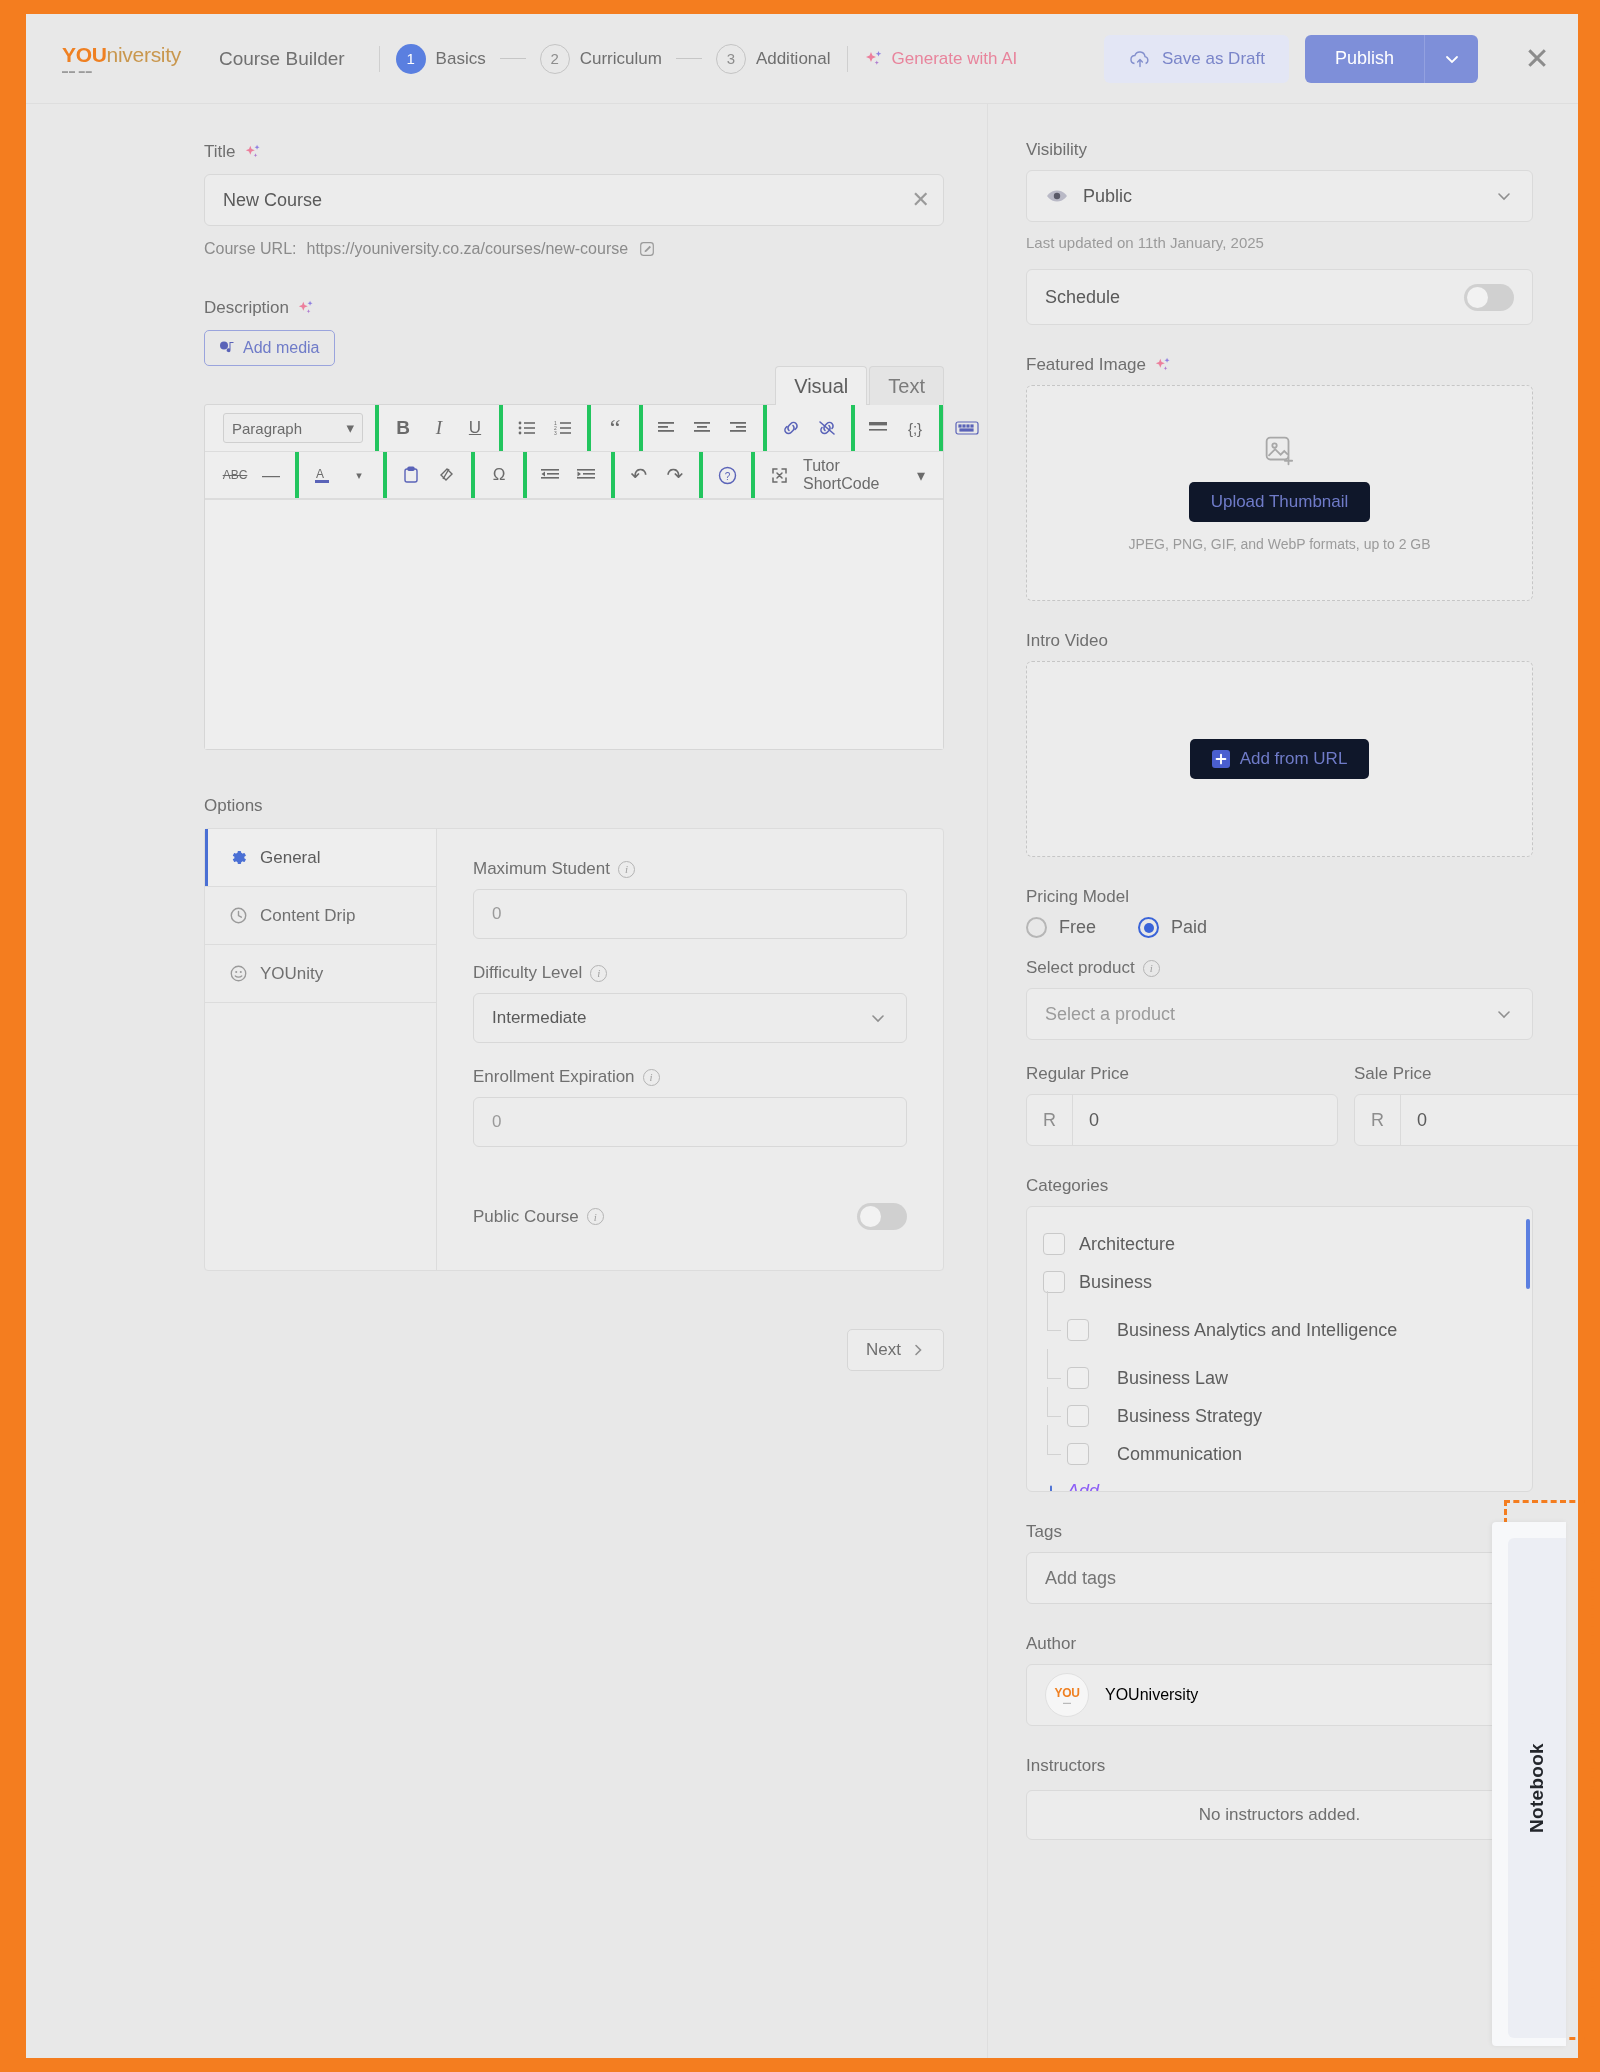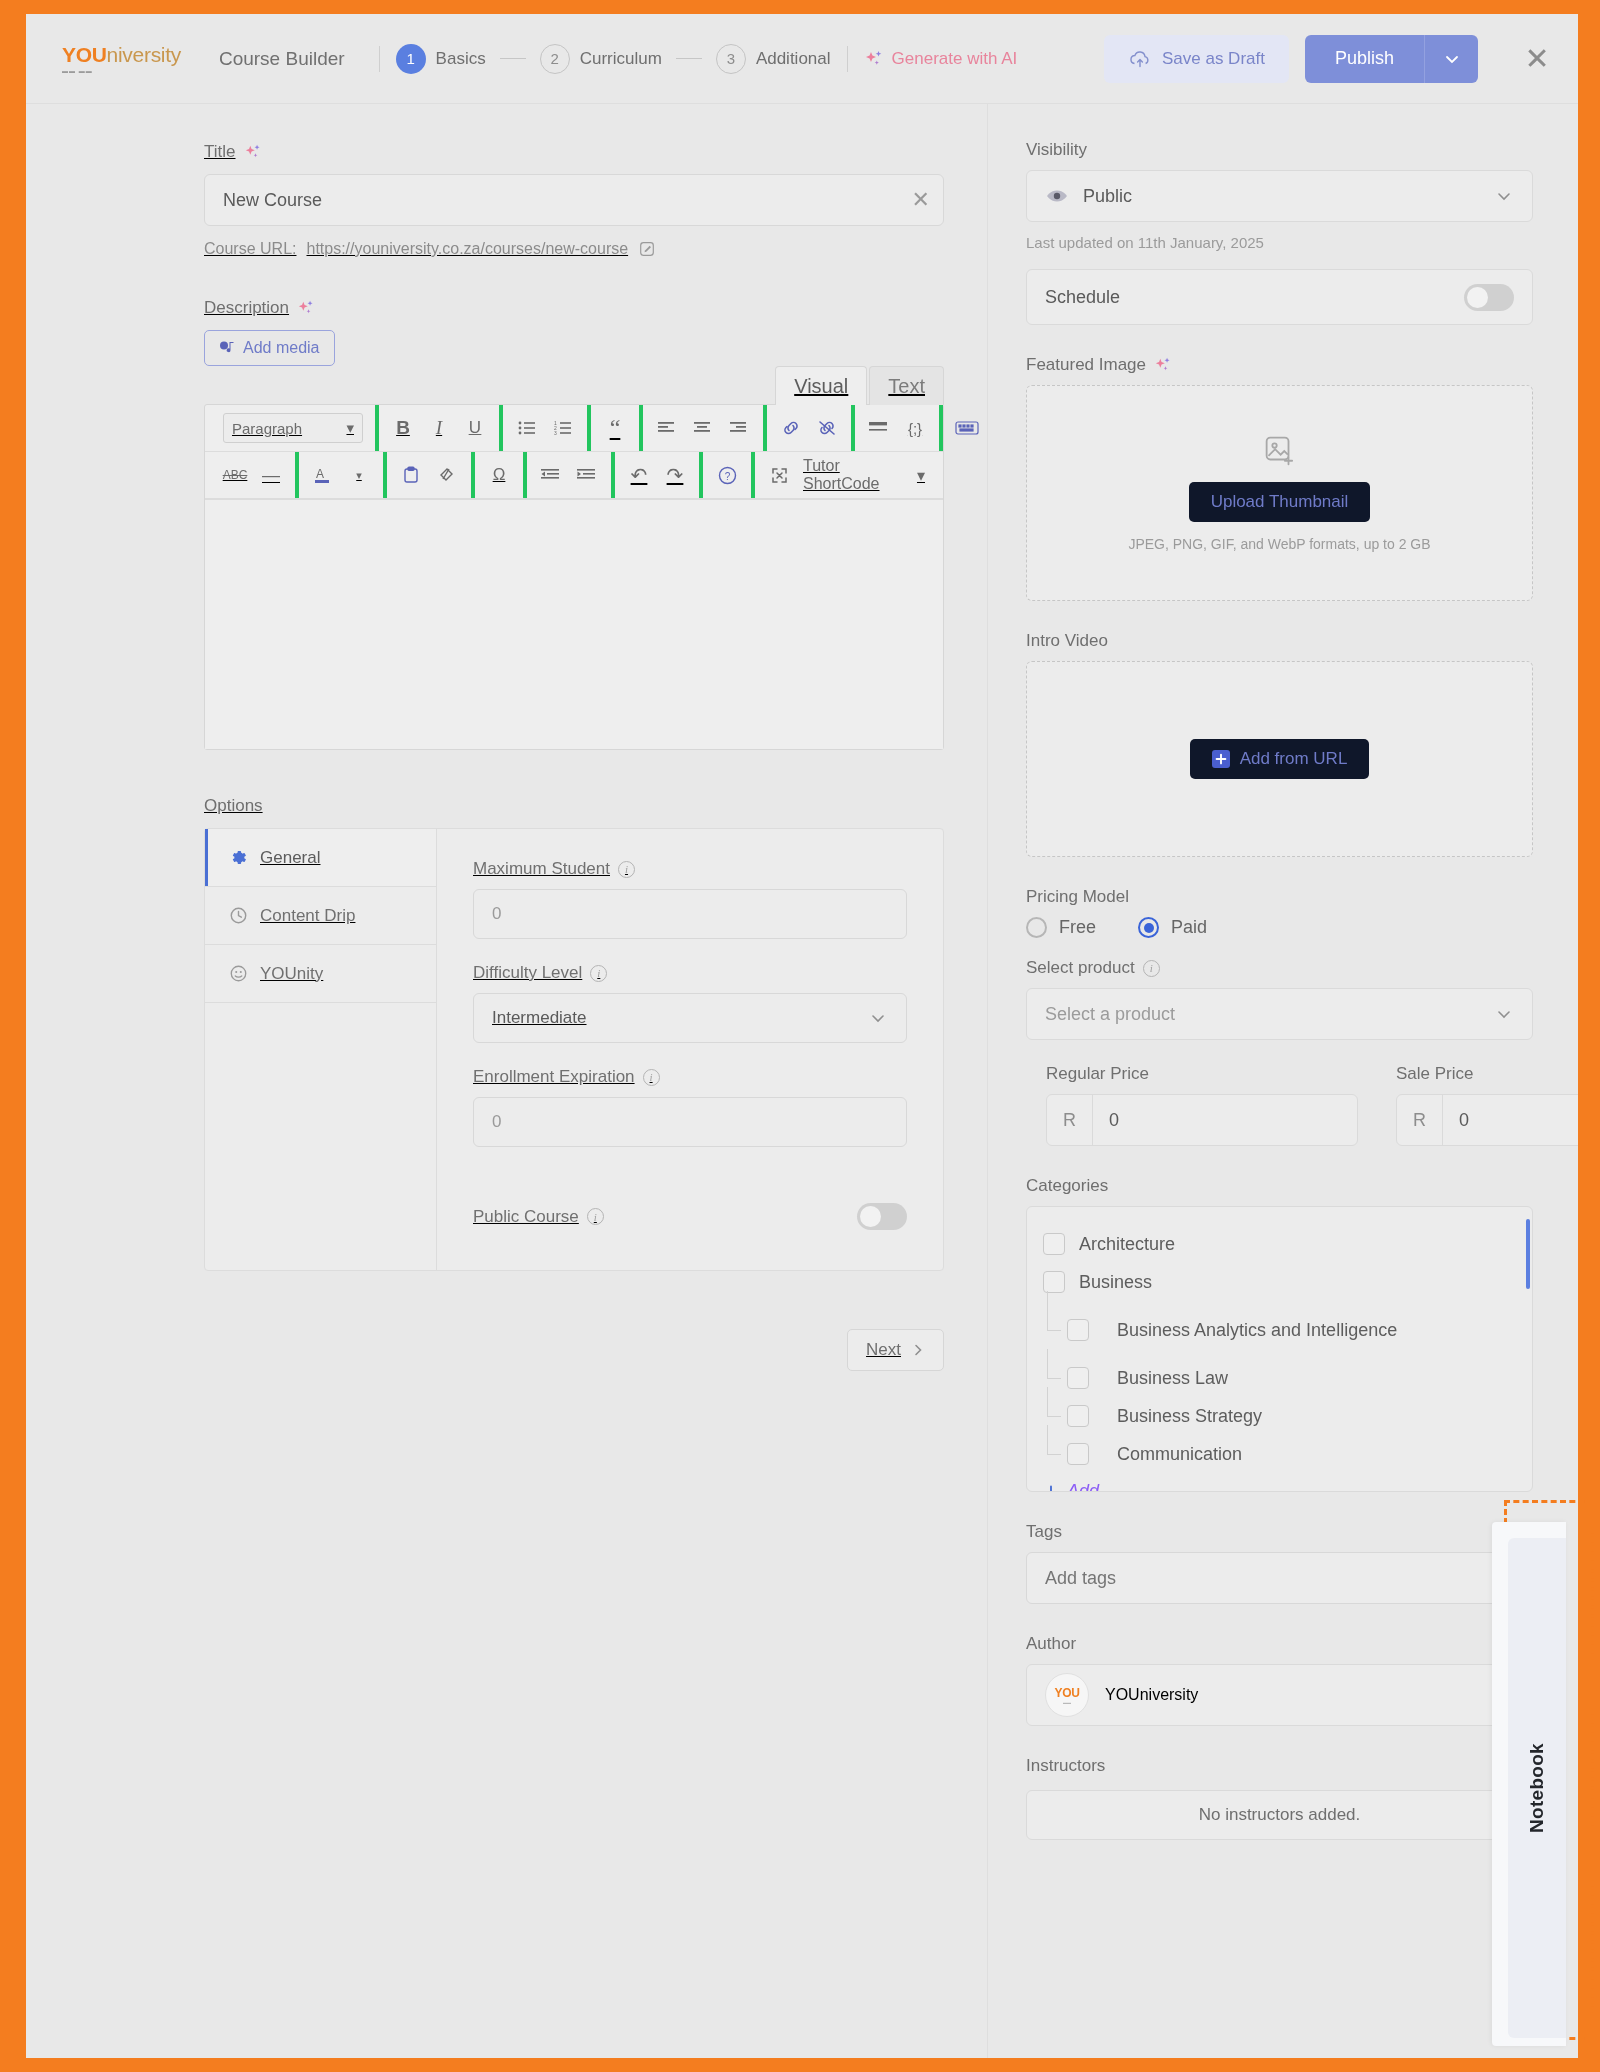--- a/index.html
+++ b/index.html
@@ -88,21 +88,20 @@
     width: 38px; height: 38px; display:flex;align-items:center;justify-content:center;
   }
 
   
   .body-wrap { display: flex; height: 1954px; }
   .left-col {
     width: 962px;
     border-right: 1px solid #dedede;
     padding: 38px 0 0 0;
     background: #e8e8e8;
-    text-decoration: underline;
   }
   .left-inner { width: 740px; margin-left: 178px; }
 
   .fld-label { font-size: 17px; color: #6f6f6f; margin-bottom: 12px; display:flex; align-items:center; gap: 8px;}
   .text-input {
     width: 100%; height: 52px; background: #ececec;
     border: 1px solid #d8d8d8; border-radius: 6px;
     font-size: 18px; color: #5a5a5a; padding: 0 18px;
     font-family: "Liberation Sans", sans-serif;
   }
@@ -241,21 +240,21 @@
     height: 40px; padding: 0 22px; font-size: 17px; cursor: pointer;
     display:flex;align-items:center;gap:10px;
     font-family: "Liberation Sans", sans-serif;
   }
   .dz-hint { font-size: 14px; color: #9b9b9b; }
   .radio-row { display: flex; align-items: center; gap: 42px; margin: 6px 0 20px; }
   .radio { display:flex; align-items:center; gap: 12px; font-size: 18px; color:#666; cursor:pointer;}
   .rdot { width: 21px; height: 21px; border-radius: 50%; border: 2px solid #b6b6b6; background: transparent;}
   .rdot.on { border-color:#3a64d8; display:flex;align-items:center;justify-content:center;}
   .rdot.on::after { content:""; width:10px;height:10px;border-radius:50%;background:#3a64d8;}
-  .price-row { display:flex; gap: 38px; margin-top: 6px; margin-left: 20px;}
+  .price-row { display:flex; gap: 16px; margin-top: 6px;}
   .price-col { flex:1; }
   .price-field {
     display:flex; height: 52px; border:1px solid #dadada; border-radius:6px; overflow:hidden;
     background:#ececec;
   }
   .price-cur {
     width: 46px; display:flex;align-items:center;justify-content:center;
     border-right:1px solid #dadada; font-size:18px;color:#8d8d8d;
   }
   .price-inp {

